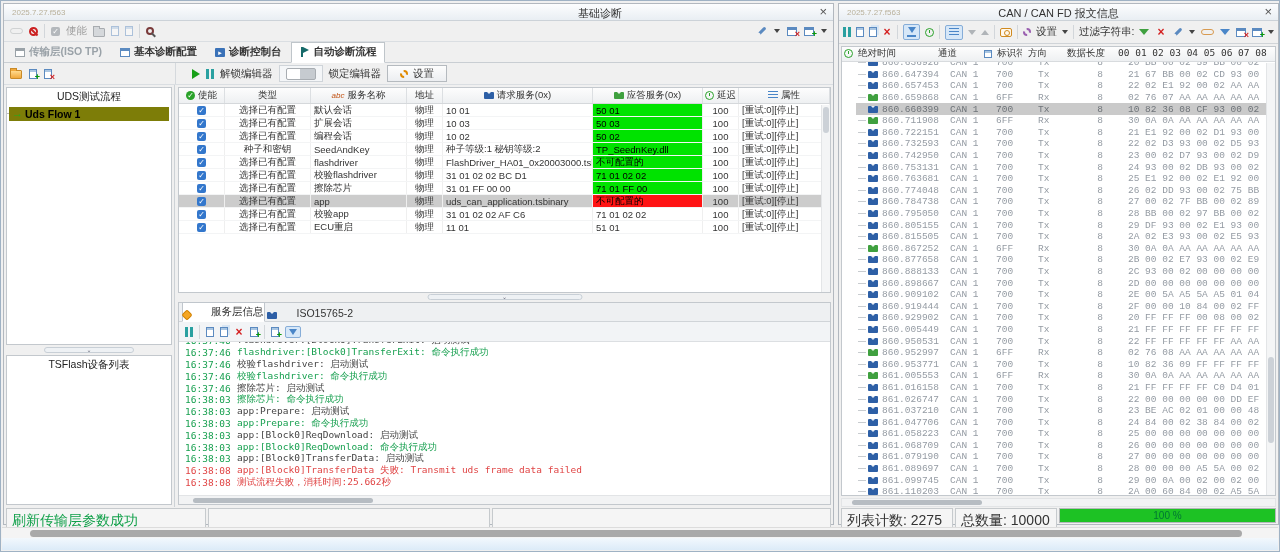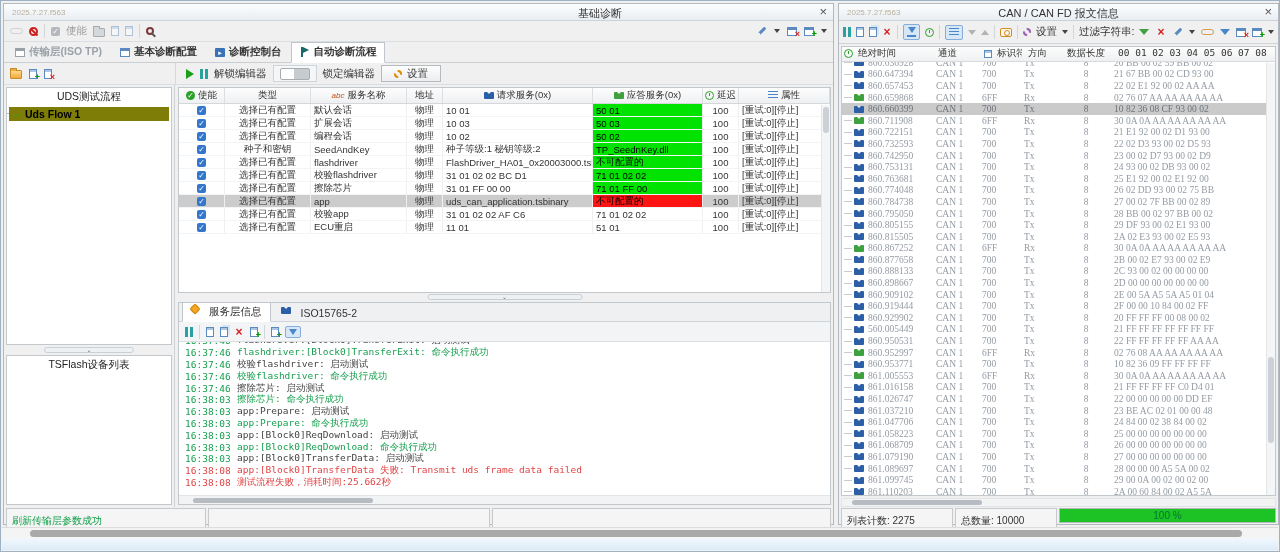--- a/index.html
+++ b/index.html
@@ -84,21 +84,21 @@
   
   .tb1 { height:21px; flex:none; display:flex; align-items:center; gap:6px; padding:0 6px; border-bottom:1px solid #dadee2; }
   .tb1 .right-group { margin-left:auto; display:flex; align-items:center; gap:7px; }
   .tb-label { font-size:10.5px; }
   .tabs-row { height:21px; flex:none; display:flex; align-items:flex-end; gap:2px; padding:0 0 0 3px; border-bottom:1px solid #c9ced3; }
   .tab { display:flex; align-items:center; gap:4px; padding:2px 8px 3px 8px; font-size:10.5px; color:#333; cursor:pointer;font-weight:bold; }
   .tab.disabled { color:#9aa2a8; }
   .tab.active { background:#fff; border:1px solid #bfc5ca; border-bottom:1px solid #fff; margin-bottom:-1px; }
   .row3 { height:22px; flex:none; display:flex; align-items:center; border-bottom:1px solid #dadee2; }
   .row3-left { width:171px; flex:none; display:flex; align-items:center; gap:7px; padding-left:6px; }
-  .row3-right { flex:1; display:flex; align-items:center; gap:6px; padding:0 10px; border-left:1px solid #d5d9dd; height:100%; }
+  .row3-right { flex:1; display:flex; align-items:center; gap:6px; padding:0 16px; border-left:1px solid #d5d9dd; height:100%; }
   .toggle { width:30px; height:12px; border:1px solid #a8adb2; border-radius:2px;
     background:linear-gradient(90deg,#ffffff 0 45%, #c6cbd0 45% 100%); }
   .btn { display:inline-flex; align-items:center; gap:5px; border:1px solid #b5babf;
     background:linear-gradient(#fdfdfd,#eceef1); padding:1px 12px; height:17px; font-size:10.5px; cursor:pointer; }
   .grp { display:inline-flex; align-items:center; gap:5px; border:1px solid #cfd4d9; padding:1px 6px; height:17px; background:#f4f6f8; }
 
   
   .main { flex:1; display:flex; min-height:0; }
   .sidebar { width:171px; flex:none; display:flex; flex-direction:column; padding:2px; border-right:1px solid #cdd2d6; }
   .side-box { background:#fff; border:1px solid #c3c8cd; overflow:hidden; }
@@ -136,48 +136,48 @@
   .svc-vscroll { position:absolute; right:0; top:17px; bottom:0; width:9px; background:#f4f5f6; border-left:1px solid #e3e5e7; }
   .svc-vscroll .thumb { margin:2px 1px; height:26px; background:#ccd1d7; border-radius:3px; }
 
   .content-split { height:9px; flex:none; position:relative; }
   .content-split .knob { position:absolute; left:50%; top:1px; transform:translateX(-50%); width:155px; height:6px;
     background:#eef1f4; border:1px solid #c8cfd6; border-radius:3px; text-align:center; font-size:6px; line-height:4px; color:#667; }
 
   
   .log-area { flex:1; min-height:0; display:flex; flex-direction:column; border:1px solid #c3c8cd; background:#fff; }
   .log-tabs { height:19px; flex:none; display:flex; align-items:flex-end; gap:2px; padding-left:3px; background:#eef0f2; border-bottom:1px solid #d0d4d8; }
-  .log-tab { display:flex; align-items:flex-start; gap:10px; padding:2px 8px; font-size:10.5px; color:#333; cursor:pointer; }
+  .log-tab { display:flex; align-items:flex-end; gap:20px; padding:2px 0; font-size:10.5px; color:#333; cursor:pointer; }
   .log-tab.active { background:#fff; border:1px solid #c0c6cc; border-bottom:1px solid #fff; margin-bottom:-1px; }
   .log-toolbar { height:20px; flex:none; display:flex; align-items:center; gap:6px; padding:0 6px; background:#f2f4f6; border-bottom:1px solid #dcdfe2; }
   .log-head { height:14px; flex:none; display:flex; align-items:center; gap:4px; font-size:9.5px; color:#333; background:#fbfcfd; border-bottom:1px solid #e6e9ec; padding-left:6px; }
   .log-head .t-col { width:52px; display:flex; gap:3px; align-items:center; }
   .log-head .m-col { display:flex; gap:3px; align-items:center; }
   .log-rows { flex:1; overflow:hidden; font-family:"DejaVu Sans Mono","Liberation Mono",monospace; font-size:9.5px; padding-left:6px; background:#fff; }
   .log-rows-inner { margin-top:-7px; }
   .log-row { height:11.8px; display:flex; white-space:nowrap; align-items:center; }
   .log-row .t { width:52px; flex:none; }
   .log-row.run .t { color:#18a050; } .log-row.run .m { color:#444; }
   .log-row.ok  .t, .log-row.ok  .m { color:#18a050; }
   .log-row.fail .t, .log-row.fail .m { color:#e04545; }
   .log-hscroll { height:9px; flex:none; background:#f2f3f4; border-top:1px solid #e2e4e6; position:relative; }
   .log-hscroll .thumb { position:absolute; left:14px; top:2px; width:180px; height:5px; background:#b6bcc2; border-radius:3px; }
 
   
   .statusbar { height:17px; flex:none; display:flex; gap:2px; padding:1px 2px; background:#f0f0f0; align-items:stretch; }
-  .sb-cell { border:1px solid #c6cacd; background:#f5f5f5; font-size:10px; display:flex; align-items:center; padding:12px 5px; overflow:hidden; white-space:nowrap; }
+  .sb-cell { border:1px solid #c6cacd; background:#f5f5f5; font-size:14px; display:flex; align-items:center; padding:12px 5px; overflow:hidden; white-space:nowrap; }
   .sb-green { color:#12a04a; }
 
   
   .tb2 { height:23px; flex:none; display:flex; align-items:center; gap:5px; padding:0 4px; border-bottom:1px solid #d0d4d8; }
   .tb2 .right-group { margin-left:auto; display:flex; align-items:center; gap:6px; }
   .can-area { flex:1; min-height:0; margin:2px; background:#fff; border:1px solid #c3c8cd; position:relative; display:flex; flex-direction:column; overflow:hidden; }
   .can-head { height:15px; flex:none; display:flex; align-items:flex-start; font-size:9.5px; color:#333; background:linear-gradient(#fdfdfd,#eef0f2); border-bottom:1px solid #d8dbde; }
   .can-head span { display:flex; align-items:center; gap:3px; padding:0 2px; overflow:hidden; white-space:nowrap; }
-  .can-rows { flex:1; overflow:hidden; font-family:Liberation Serif, serif; font-size:9.5px; color:#949ba3; }
+  .can-rows { flex:1; overflow:hidden; font-family:Liberation Mono, monospace; font-size:9.5px; color:#949ba3;padding-left:14px; }
   .can-rows-inner { margin-top:-5px; }
   .can-row { height:11.6px; display:flex; align-items:center; white-space:nowrap; }
   .can-row.sel { background:#cacaca; color:#6e7378; }
   .can-row .dash { width:8px; height:1px; background:#c8ccd0; margin-left:2px; flex:none; }
   .can-row .env { margin:0 4px 0 2px; }
   .cc-time { width:92px; flex:none; display:flex; align-items:center; }
   .cc-ch { width:48px; flex:none; padding-left:2px; }
   .cc-id { width:42px; flex:none; }
   .cc-dir { width:34px; flex:none; }
   .cc-dlc { width:56px; flex:none; text-align:center; }

